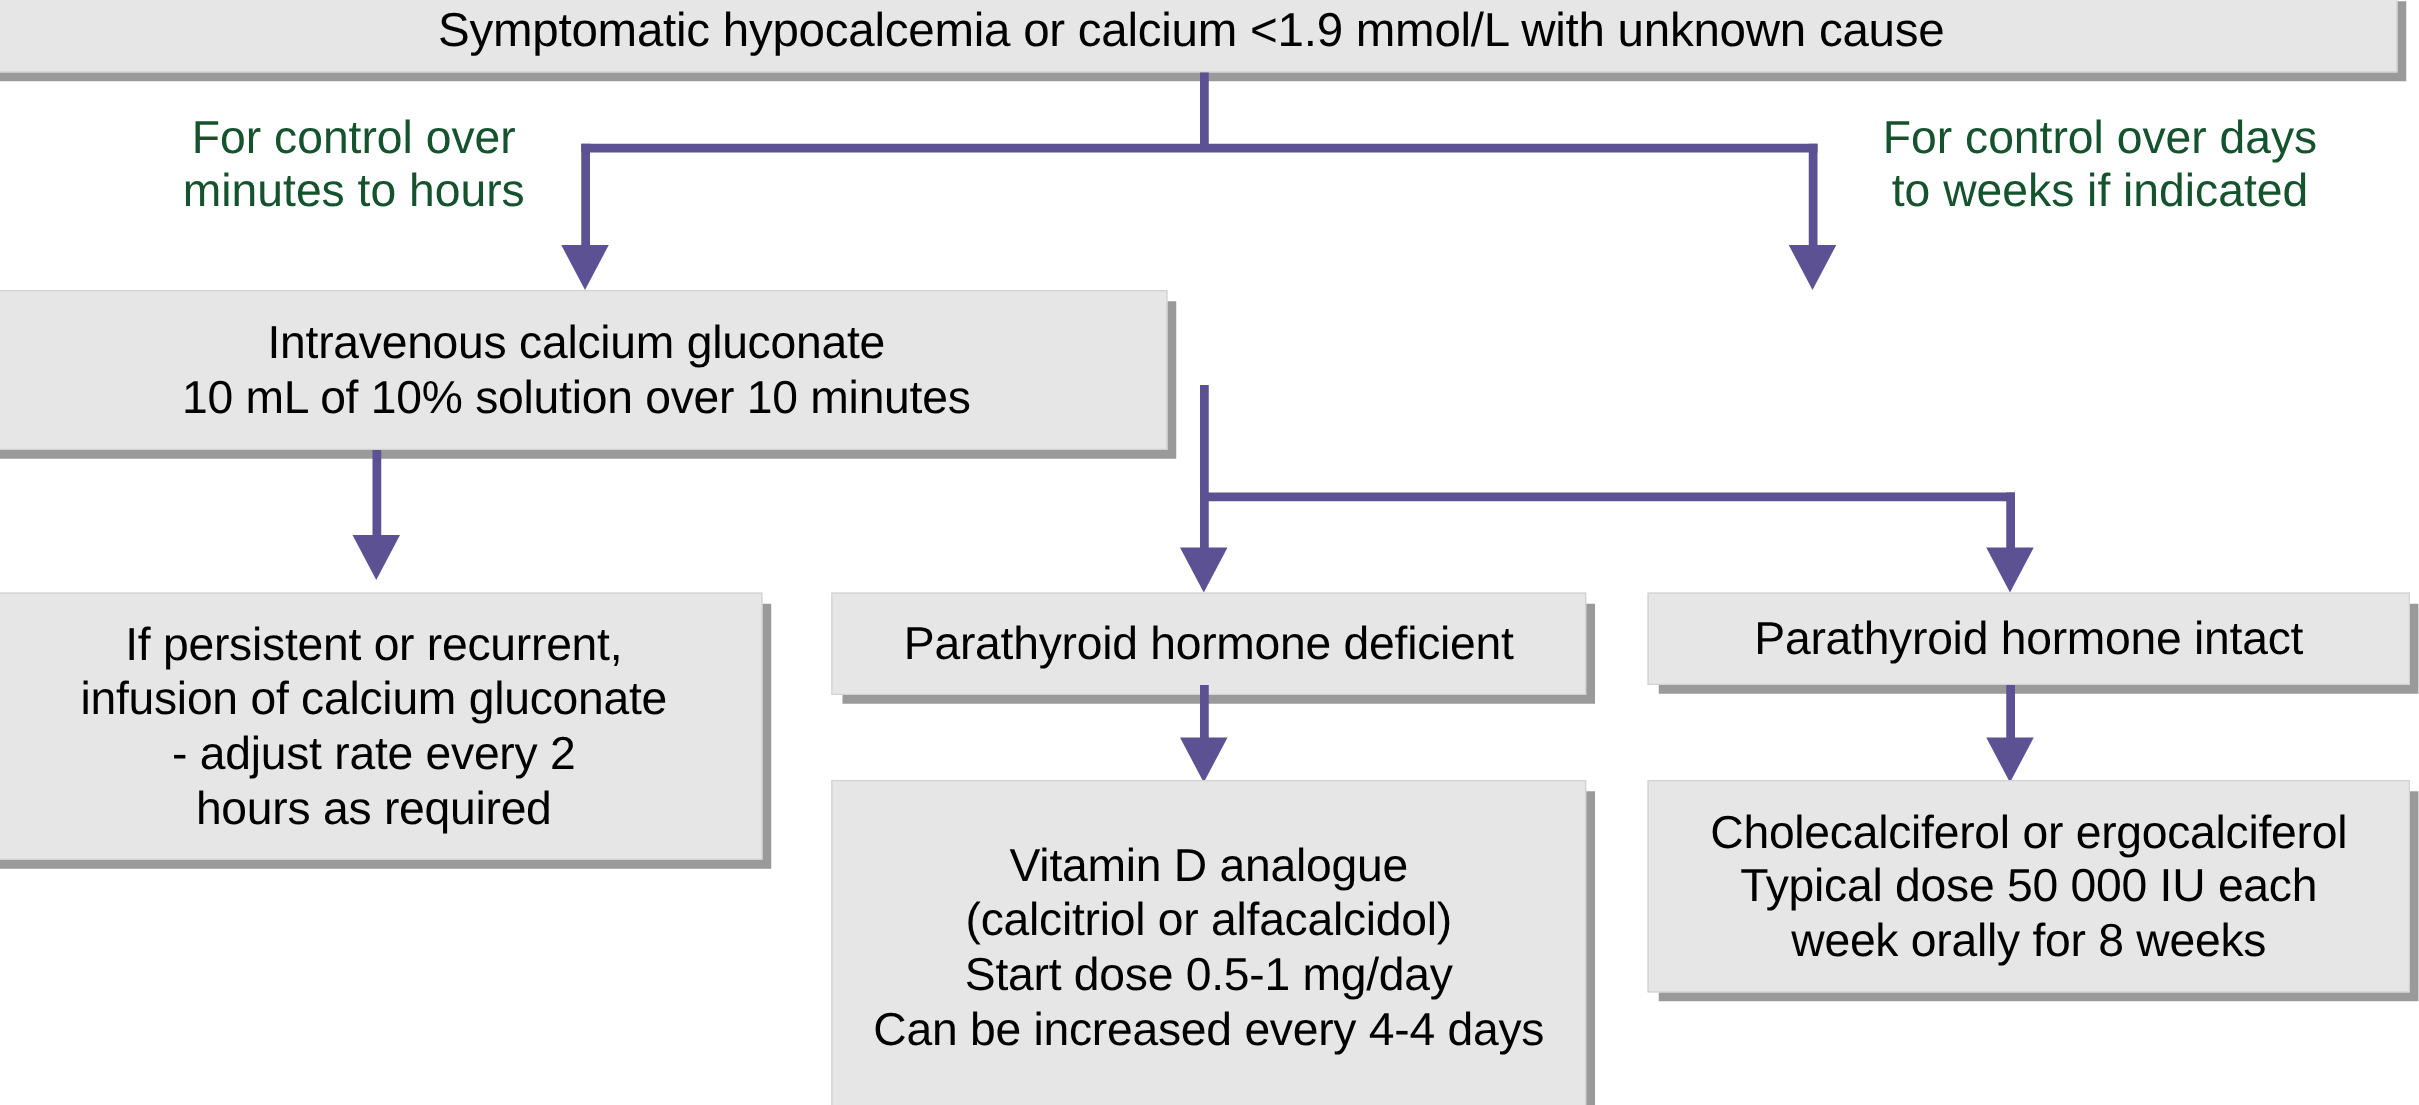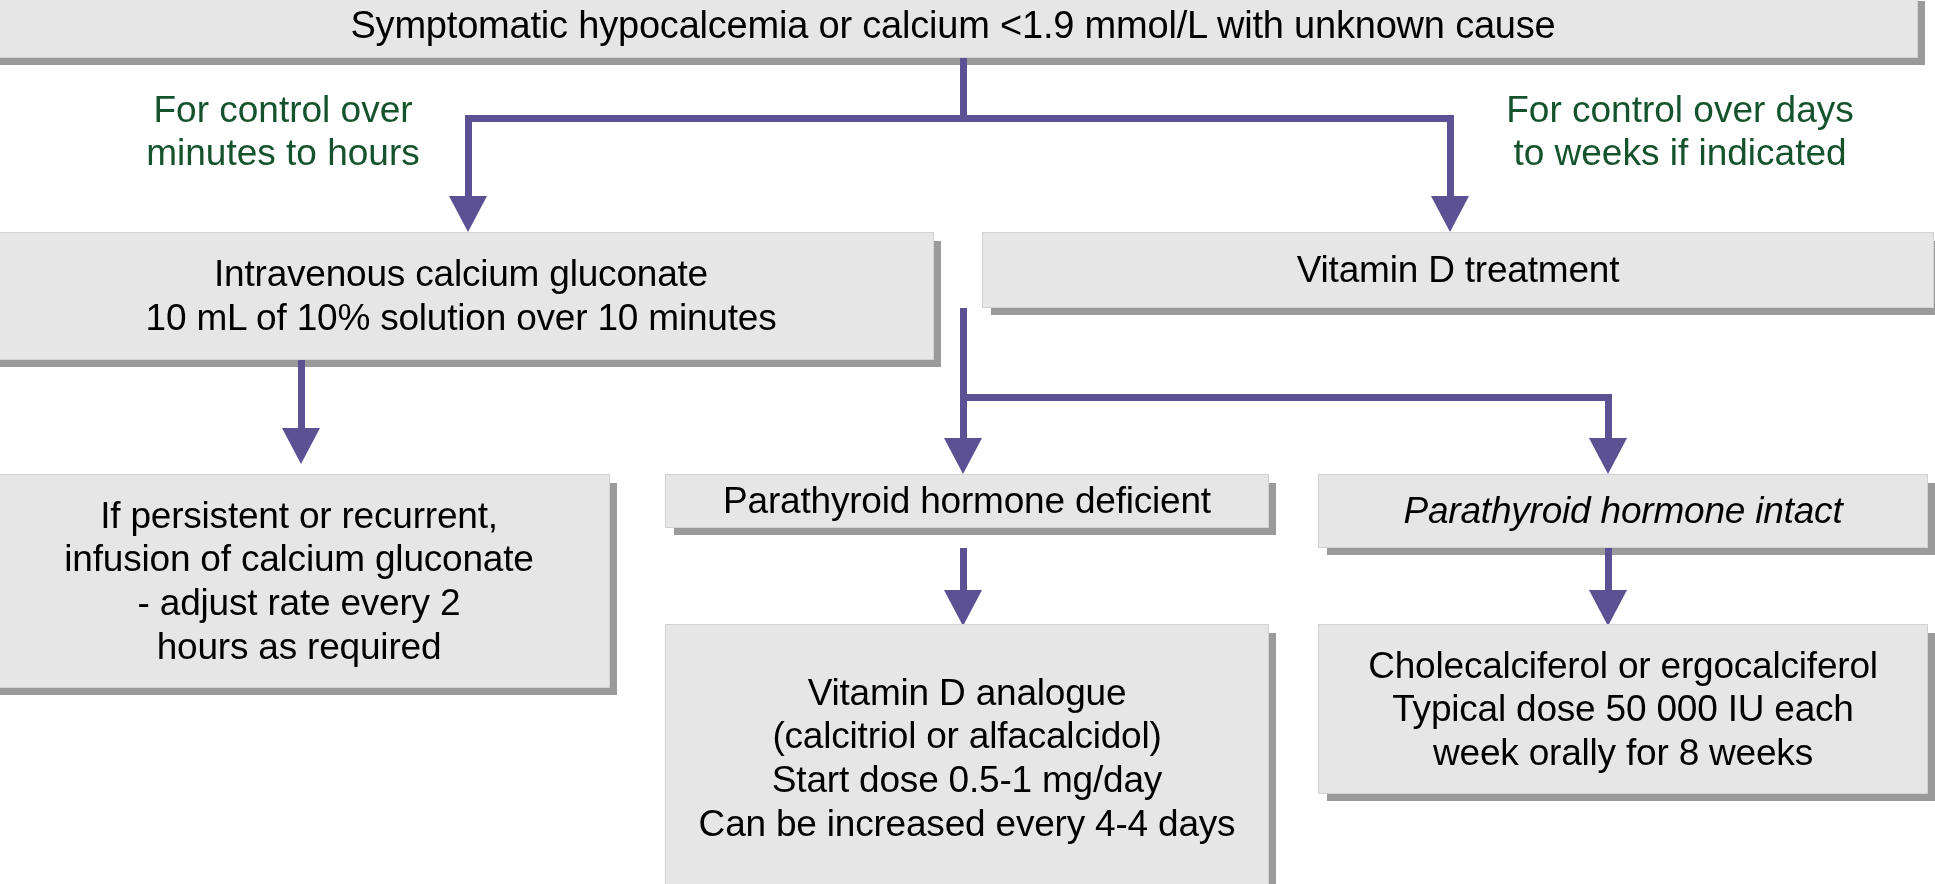--- a/index.html
+++ b/index.html
@@ -93,46 +93,43 @@
   <div class="edge-label" style="left:1480px; top:88px; width:400px;">
     <span class="ln">For control over days</span>
     <span class="ln">to weeks if indicated</span>
   </div>
 
   <div class="box" style="left:-12px; top:232px; width:946px; height:128px;">
     <span class="ln">Intravenous calcium gluconate</span>
     <span class="ln">10 mL of 10% solution over 10 minutes</span>
   </div>
 
-  <div class="box" style="left:982px; top:232px; width:952px; height:76px;">
-    <span class="ln">Vitamin D treatment</span>
-  </div>
 
   <div class="vline" style="left:298px; top:360px; height:72px;"></div>
   <div class="arrow" style="left:282px; top:428px;"></div>
 
   <div class="vline" style="left:960px; top:308px; height:90px;"></div>
   <div class="hline" style="left:960px; top:394px; width:652px;"></div>
   <div class="vline" style="left:960px; top:394px; height:48px;"></div>
   <div class="arrow" style="left:944px; top:438px;"></div>
   <div class="vline" style="left:1605px; top:394px; height:48px;"></div>
   <div class="arrow" style="left:1589px; top:438px;"></div>
 
   <div class="box" style="left:-12px; top:474px; width:622px; height:214px;">
     <span class="ln">If persistent or recurrent,</span>
     <span class="ln">infusion of calcium gluconate</span>
     <span class="ln">- adjust rate every 2</span>
     <span class="ln">hours as required</span>
   </div>
 
-  <div class="box" style="left:665px; top:474px; width:604px; height:54px;">
+  <div class="box" style="left:665px; top:474px; width:604px; height:82px;">
     <span class="ln">Parathyroid hormone deficient</span>
   </div>
 
-  <div class="box" style="left:1318px; top:474px; width:610px; height:74px;font-style:italic;">
+  <div class="box" style="left:1318px; top:474px; width:610px; height:74px;">
     <span class="ln">Parathyroid hormone intact</span>
   </div>
 
   <div class="vline" style="left:960px; top:548px; height:46px;"></div>
   <div class="arrow" style="left:944px; top:590px;"></div>
 
   <div class="vline" style="left:1605px; top:548px; height:46px;"></div>
   <div class="arrow" style="left:1589px; top:590px;"></div>
 
   <div class="box" style="left:665px; top:624px; width:604px; height:268px;">

